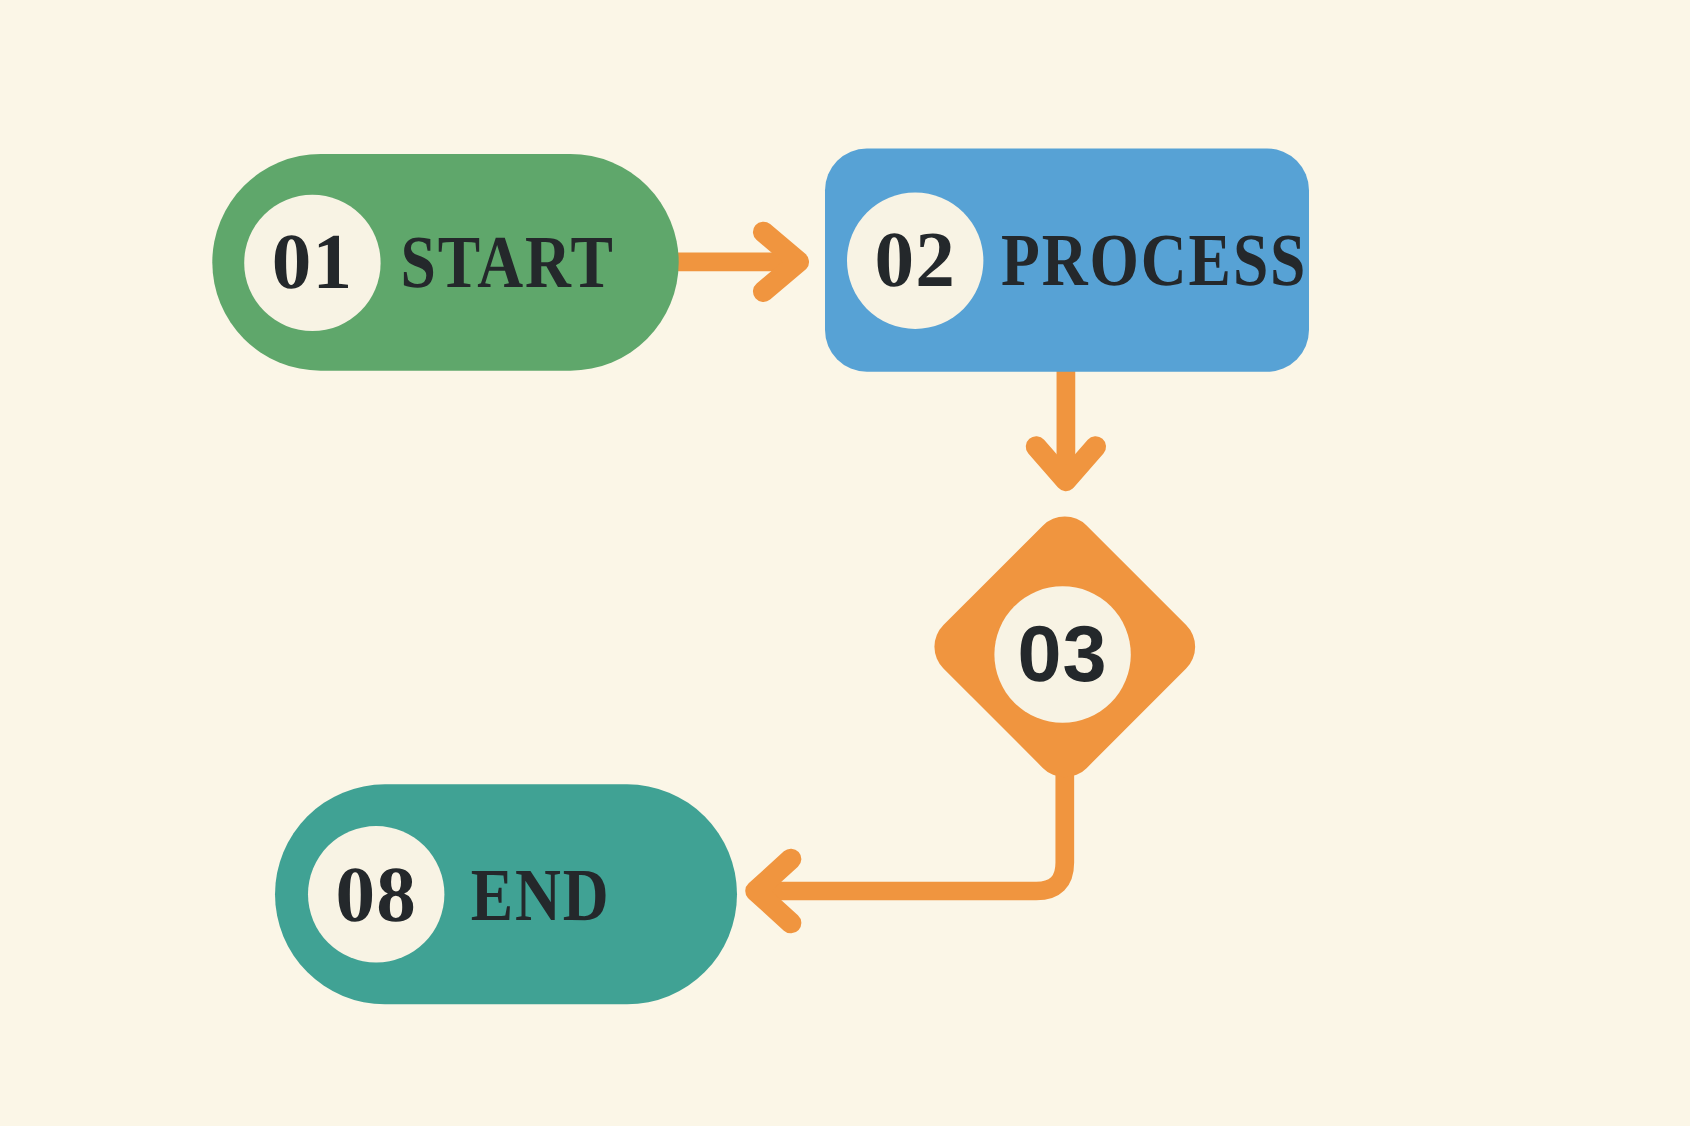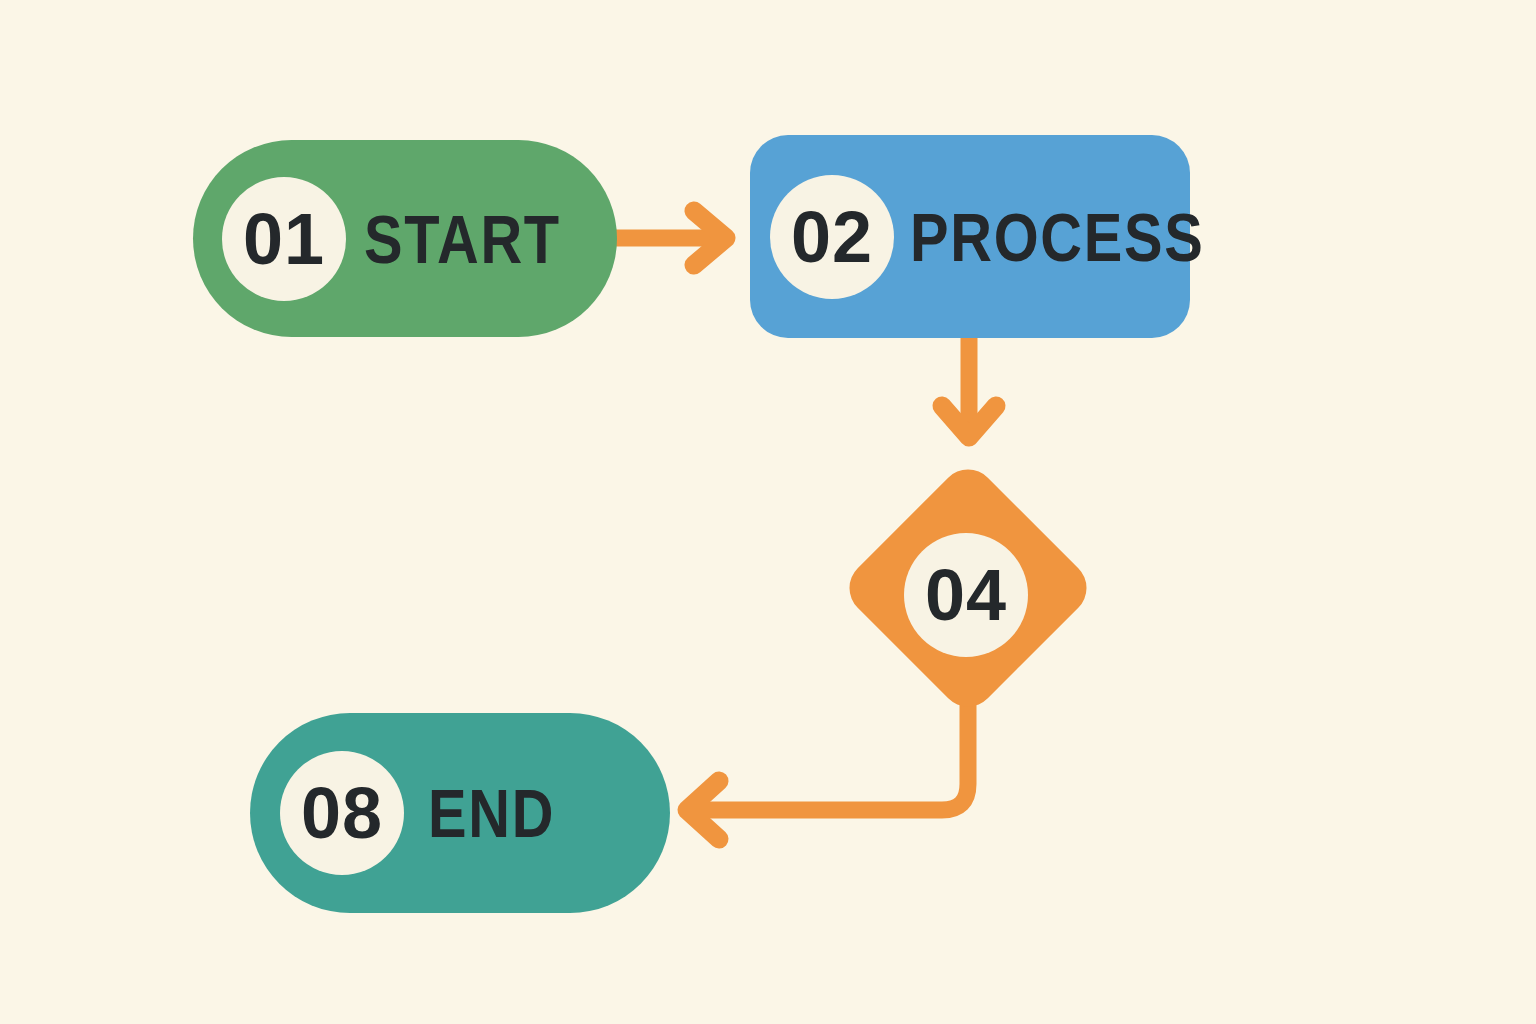--- a/index.html
+++ b/index.html
@@ -23,20 +23,21 @@
     left: 0;
     top: 0;
     width: 1536px;
     height: 1024px;
   }
   .node {
     position: absolute;
     display: flex;
     align-items: center;
     box-sizing: border-box;
+    font-family: Liberation Serif, serif;
   }
   .badge {
     width: 124px;
     height: 124px;
     border-radius: 50%;
     background: #f8f3e4;
     display: flex;
     align-items: center;
     justify-content: center;
     flex: 0 0 auto;
@@ -139,21 +140,21 @@
 
   <div class="node node-process" style="background: rgb(87, 162, 213); padding-left: 20px;">
     <div class="badge">
       <span>02</span>
     </div>
     <span class="label">PROCESS</span>
   </div>
 
   <div class="diamond-shape" style="background: rgb(240, 149, 63);"></div>
   <div class="badge diamond-badge">
-    <span>04</span>
+    <span>03</span>
   </div>
 
   <div class="node node-end" style="background: rgb(64, 162, 148);">
     <div class="badge">
       <span>08</span>
     </div>
     <span class="label">END</span>
   </div>
 
 </div>

